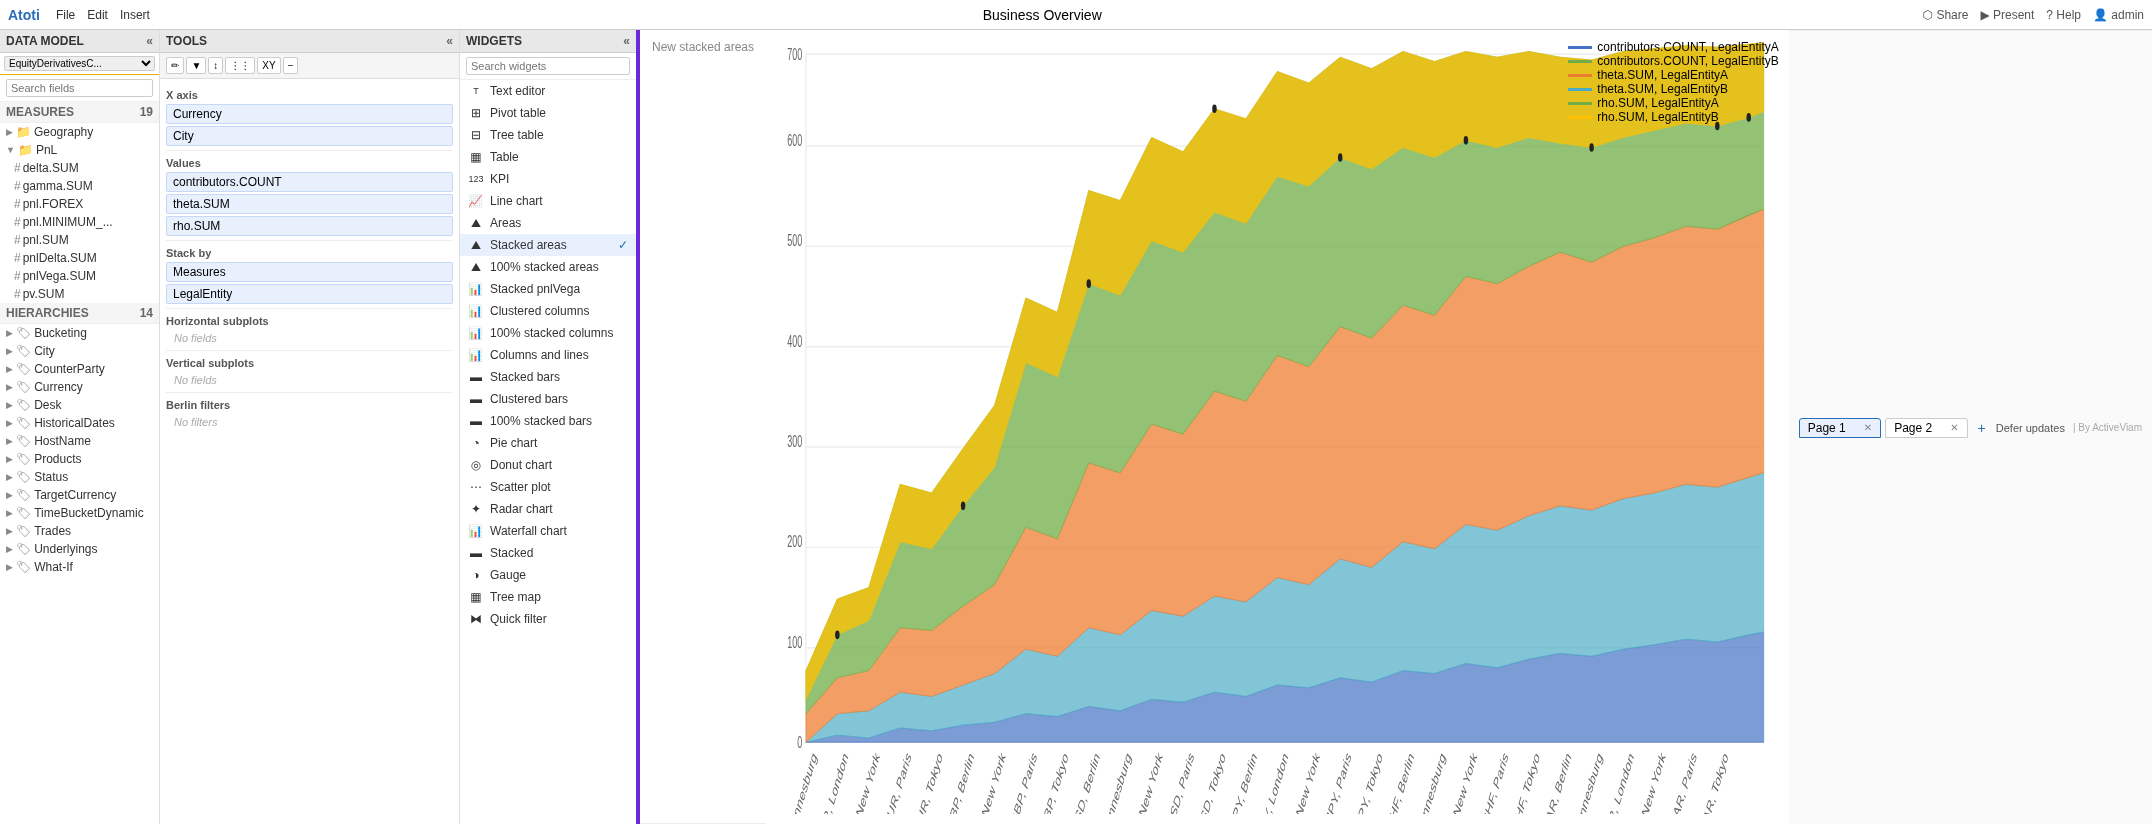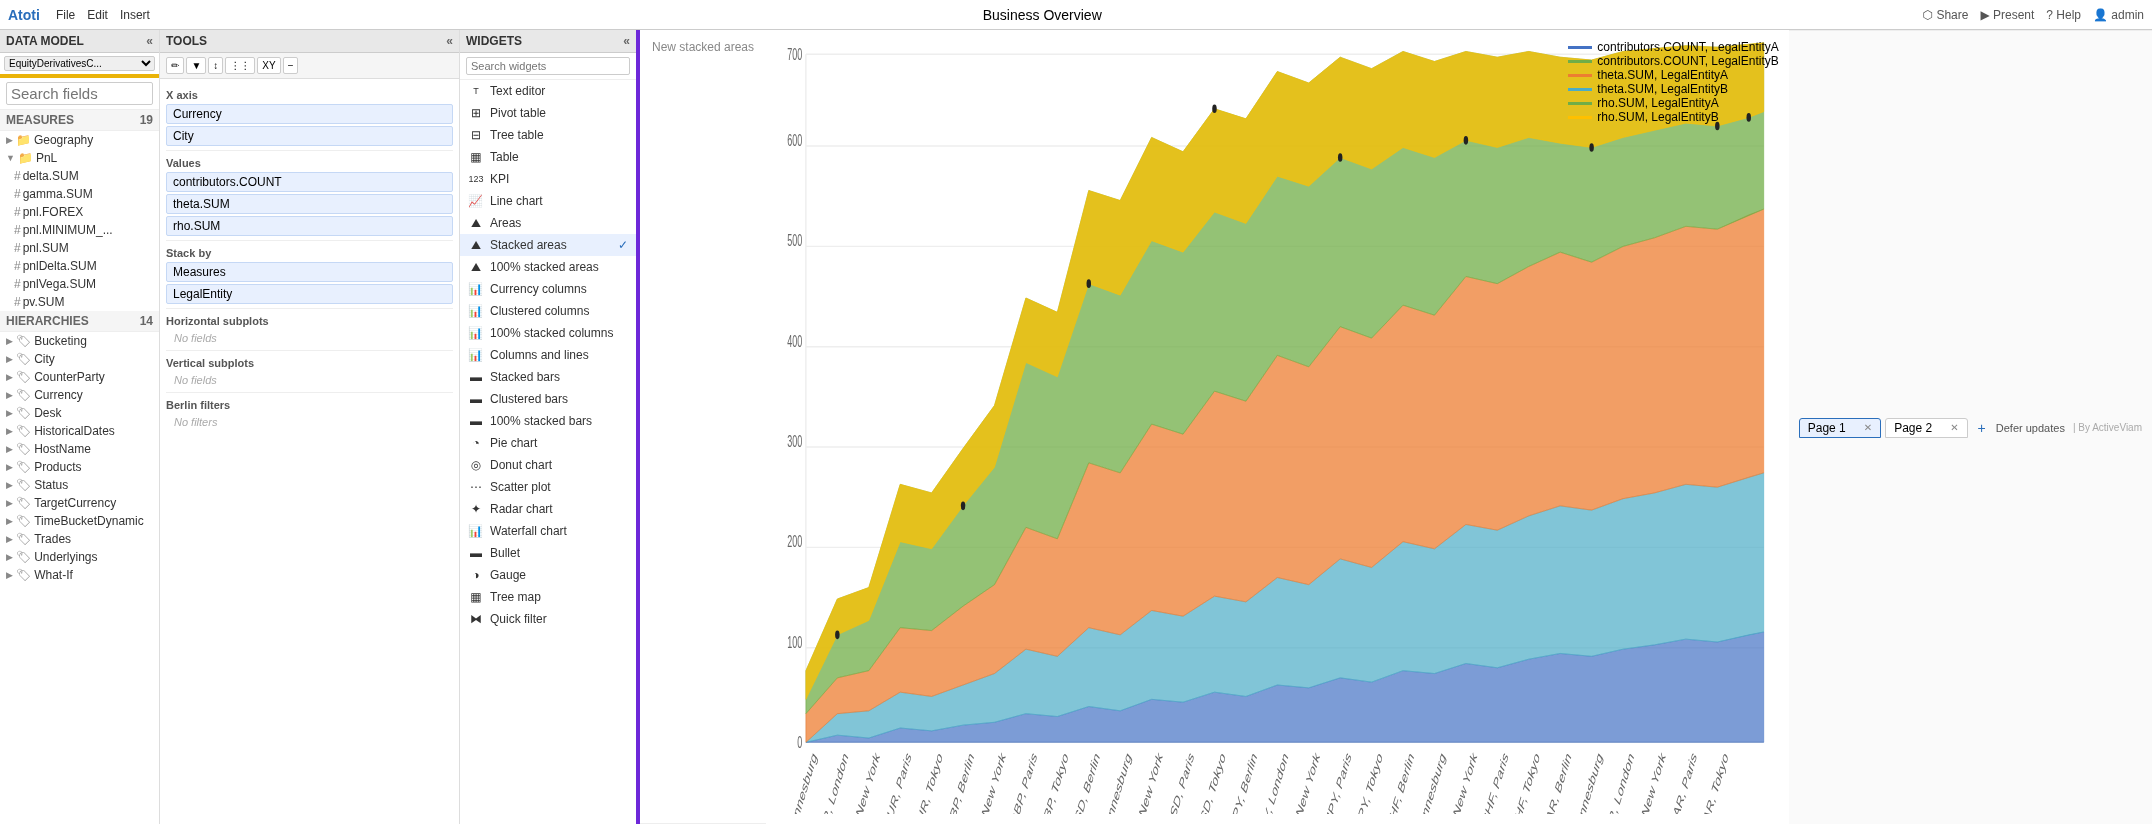--- a/index.html
+++ b/index.html
@@ -27,21 +27,21 @@
     .panel-header {
       display: flex; align-items: center; justify-content: space-between;
       padding: 4px 6px; background: #e8e8e8; font-weight: bold;
       font-size: 11px; color: #333; border-bottom: 1px solid #ccc;
     }
     .panel-header .collapse-btn { cursor: pointer; color: #666; }
     .search-box {
       display: flex; align-items: center; padding: 4px 6px; border-bottom: 1px solid #eee;
     }
     .search-box input {
-      border: 1px solid #ccc; border-radius: 2px; padding: 2px 4px; width: 100%; font-size: 15px;
+      border: 1px solid #ccc; border-radius: 2px; padding: 2px 4px; width: 100%; font-size: 11px;
     }
     .section-label {
       padding: 3px 6px; font-size: 10px; font-weight: bold; color: #666;
       background: #f5f5f5; border-bottom: 1px solid #eee;
       display: flex; align-items: center; justify-content: space-between;
     }
     .tree-item {
       display: flex; align-items: center; padding: 2px 6px; cursor: pointer;
       color: #333; font-size: 11px;
     }
@@ -143,21 +143,21 @@
   </div>
 </div>
 
 <div id="main">
 
   <div id="left-panel">
     <div class="panel-header">
       <span>DATA MODEL</span>
       <span class="collapse-btn">«</span>
     </div>
-    <div style="padding:3px 4px; border-bottom:4px solid #eab308;">
+    <div style="padding:3px 4px; border-bottom:1px solid #eab308;">
       <select style="width:100%;font-size:10px;border:1px solid #ccc;border-radius:2px;">
         <option>EquityDerivativesC...</option>
       </select>
     </div>
     <div class="search-box">
       <input type="text" placeholder="Search fields" style="">
     </div>
     <div class="left-panel-scroll">
       <div class="section-label">
         <span>MEASURES</span>
@@ -375,21 +375,21 @@
         <span class="widget-icon">⛰</span>
         <span>Stacked areas</span>
         <span class="checkmark">✓</span>
       </div>
       <div class="widget-item">
         <span class="widget-icon">⛰</span>
         <span>100% stacked areas</span>
       </div>
       <div class="widget-item">
         <span class="widget-icon">📊</span>
-        <span>Currency columns</span>
+        <span>Stacked pnlVega</span>
       </div>
       <div class="widget-item">
         <span class="widget-icon">📊</span>
         <span>Clustered columns</span>
       </div>
       <div class="widget-item">
         <span class="widget-icon">📊</span>
         <span>100% stacked columns</span>
       </div>
       <div class="widget-item">
@@ -423,21 +423,21 @@
       <div class="widget-item">
         <span class="widget-icon">✦</span>
         <span>Radar chart</span>
       </div>
       <div class="widget-item">
         <span class="widget-icon">📊</span>
         <span>Waterfall chart</span>
       </div>
       <div class="widget-item">
         <span class="widget-icon">▬</span>
-        <span>Bullet</span>
+        <span>Stacked</span>
       </div>
       <div class="widget-item">
         <span class="widget-icon">◑</span>
         <span>Gauge</span>
       </div>
       <div class="widget-item">
         <span class="widget-icon">▦</span>
         <span>Tree map</span>
       </div>
       <div class="widget-item">

